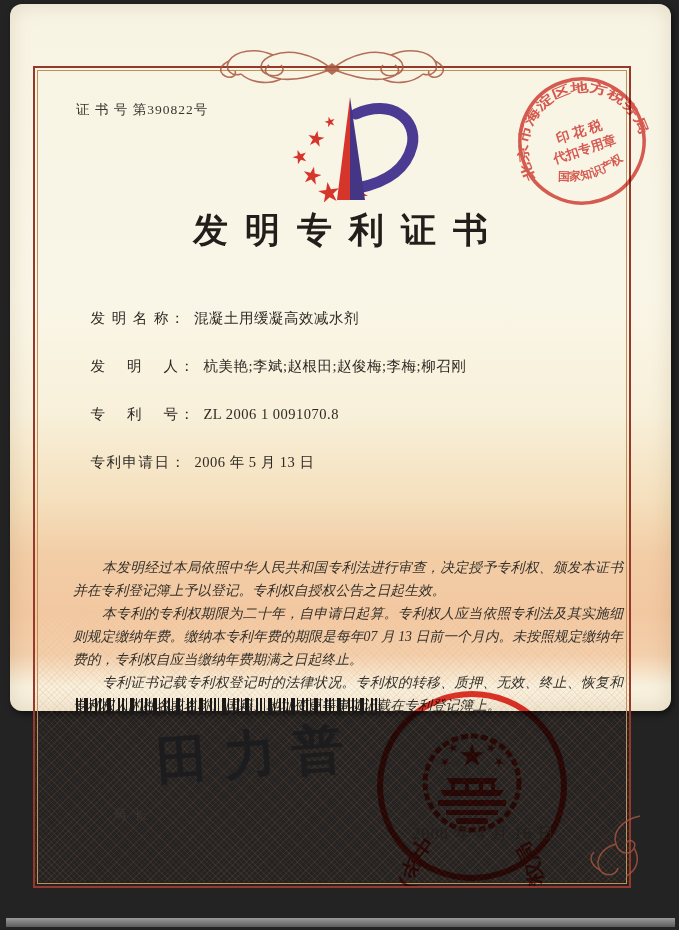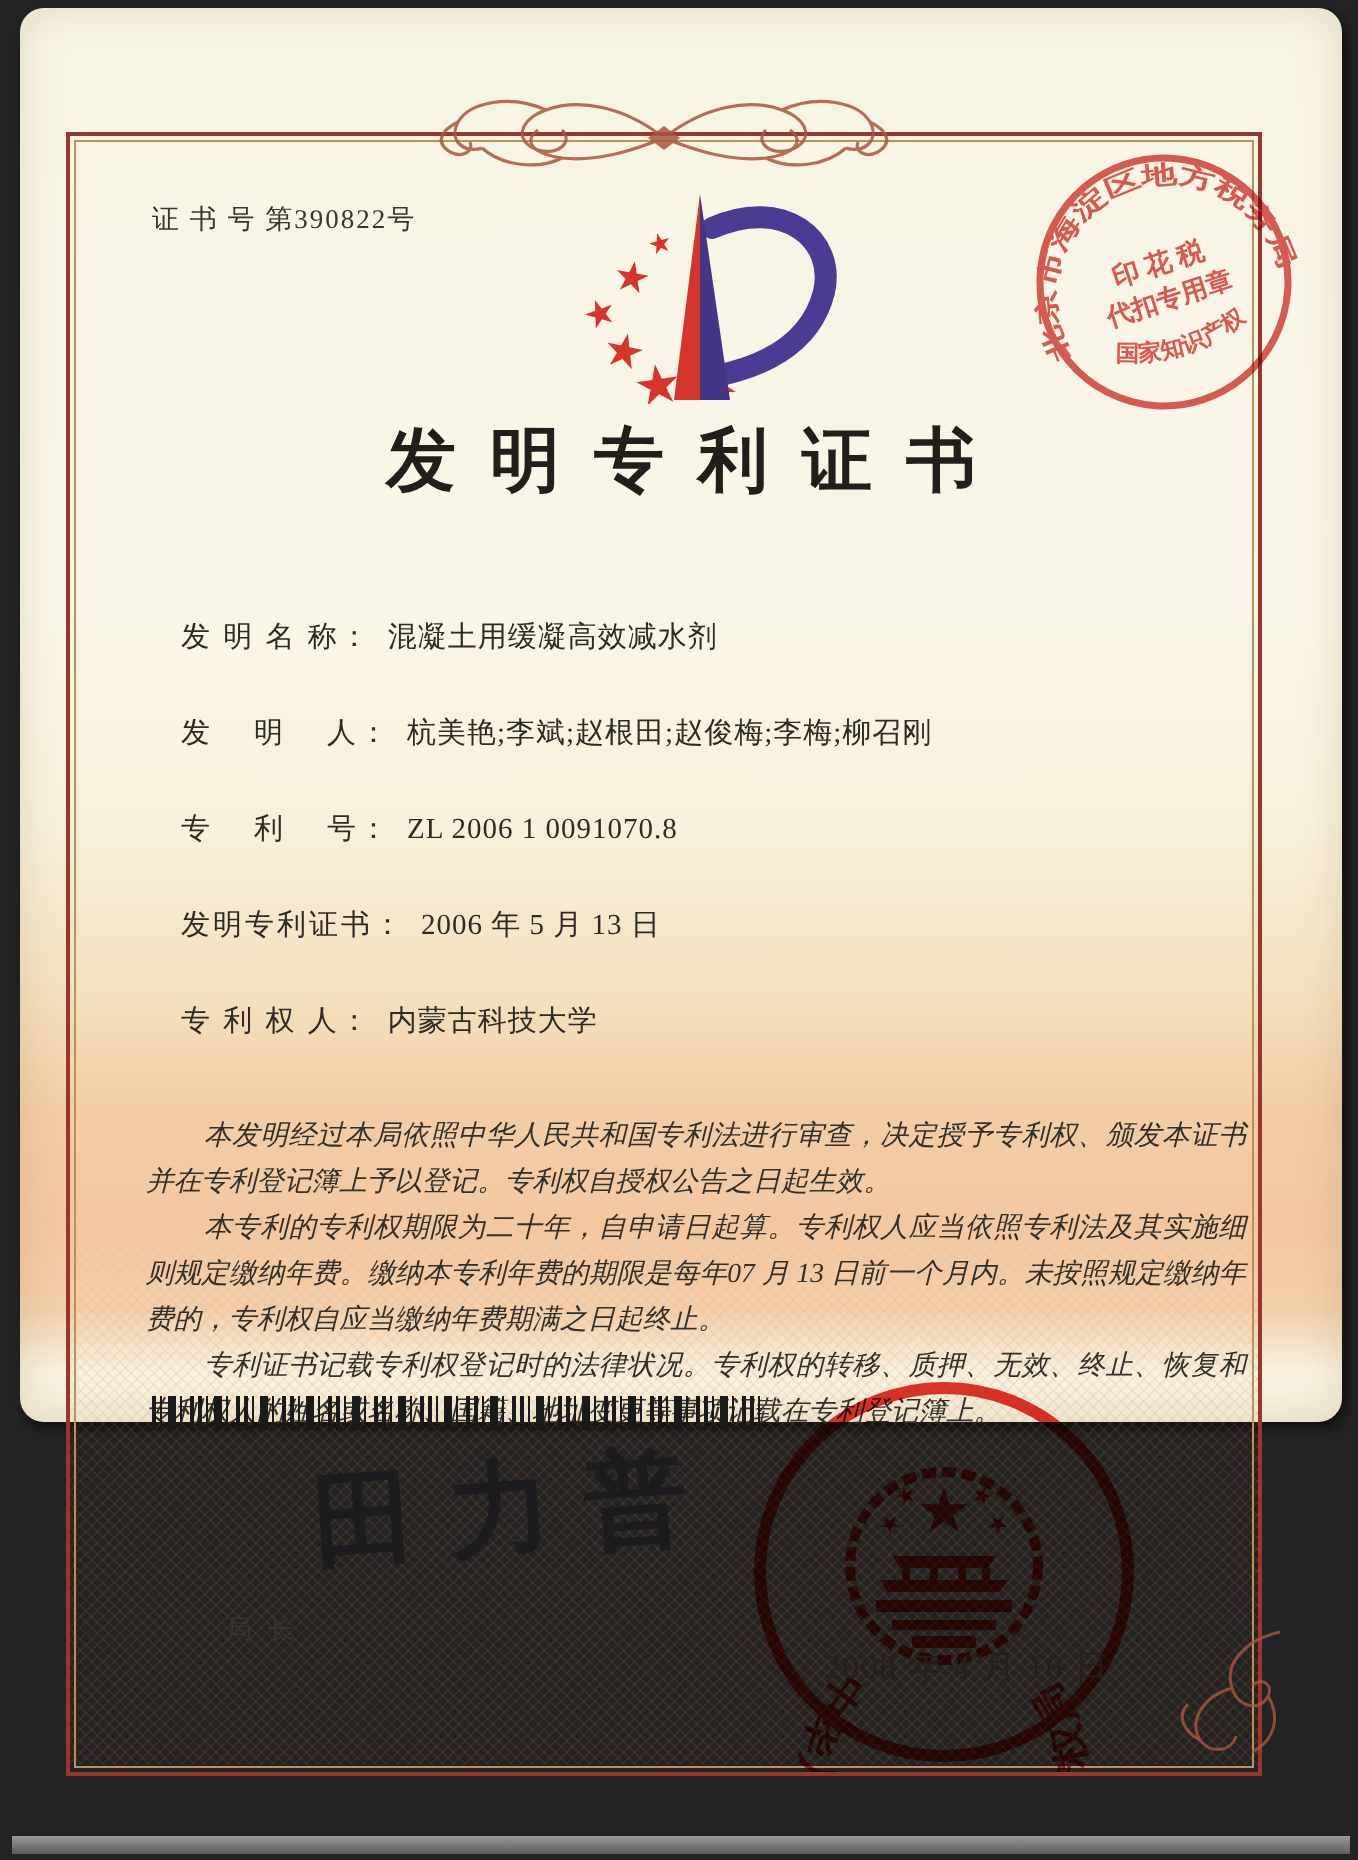--- a/index.html
+++ b/index.html
@@ -132,24 +132,21 @@
   <div class="frow" style="top:288px">
     <span class="flabel">发 明 名 称：</span><span class="fvalue">混凝土用缓凝高效减水剂</span>
   </div>
   <div class="frow" style="top:336px">
     <span class="flabel">发    明    人：</span><span class="fvalue">杭美艳;李斌;赵根田;赵俊梅;李梅;柳召刚</span>
   </div>
   <div class="frow" style="top:384px">
     <span class="flabel">专    利    号：</span><span class="fvalue">ZL 2006 1 0091070.8</span>
   </div>
   <div class="frow" style="top:432px">
-    <span class="flabel">发明专利证书：</span><span class="fvalue">2006 年 5 月 13 日</span>
-  </div>
-  <div class="frow" style="top:480px">
-    <span class="flabel">专 利 权 人：</span><span class="fvalue">内蒙古科技大学</span>
+    <span class="flabel">专利申请日：</span><span class="fvalue">2006 年 5 月 13 日</span>
   </div>
 
   <div class="paras">
     <p>本发明经过本局依照中华人民共和国专利法进行审查，决定授予专利权、颁发本证书并在专利登记簿上予以登记。专利权自授权公告之日起生效。</p>
     <p>本专利的专利权期限为二十年，自申请日起算。专利权人应当依照专利法及其实施细则规定缴纳年费。缴纳本专利年费的期限是每年07 月 13 日前一个月内。未按照规定缴纳年费的，专利权自应当缴纳年费期满之日起终止。</p>
     <p>专利证书记载专利权登记时的法律状况。专利权的转移、质押、无效、终止、恢复和专利权人的姓名或名称、国籍、地址变更等事项记载在专利登记簿上。</p>
   </div>
 
   <div class="barcode"></div>
 

